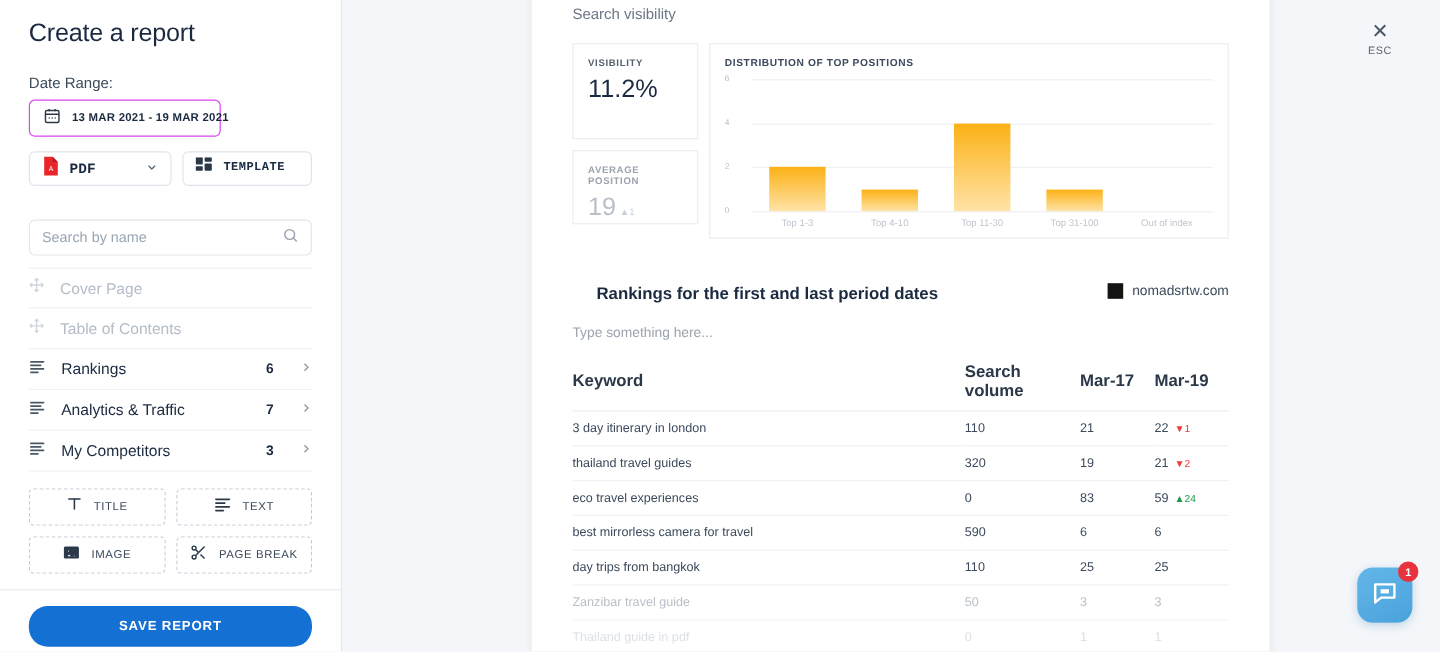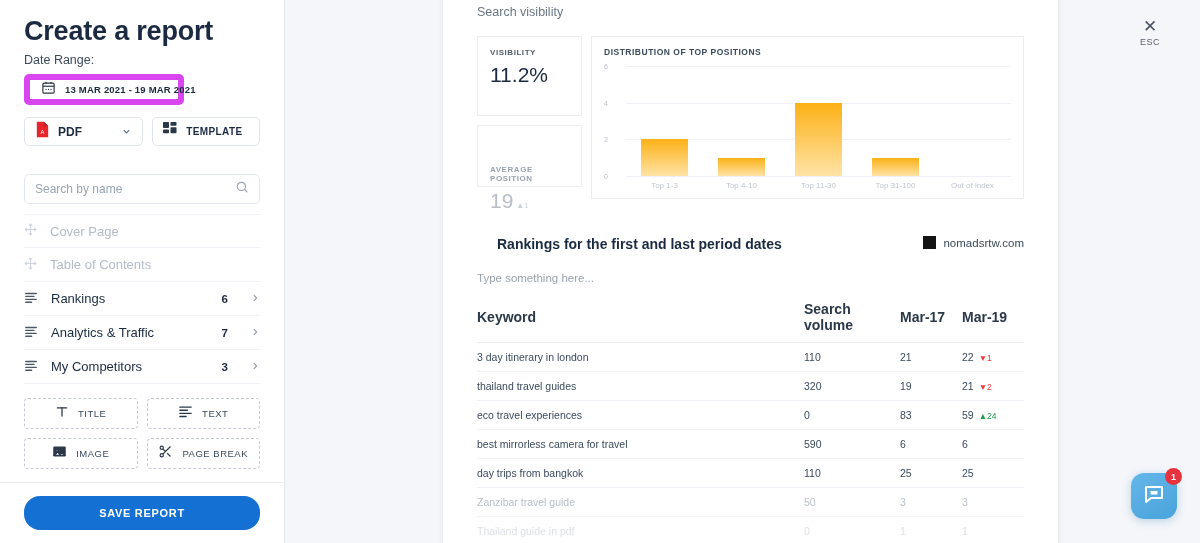--- a/index.html
+++ b/index.html
@@ -13,40 +13,40 @@
 
   
   .sidebar {
     width: 285px; height: 543px; background: #ffffff;
     border-right: 1px solid #e4e8ee;
     display: flex; flex-direction: column;
     position: relative; z-index: 5;
   }
   .sb-head { padding: 16px 24px 0 24px; }
   .sb-title {
-    font-size: 27px; font-weight: 700; color: #1b2a41;
-    letter-spacing: -0.2px; margin-bottom: 6px;
+    font-size: 21px; font-weight: 400; color: #1b2a41;
+    letter-spacing: -0.2px; margin-bottom: 22px;
   }
   .sb-label { font-size: 12.5px; color: #3c4a5c; margin-bottom: 7px; }
   .date-box {
     display: flex; align-items: center; gap: 9px;
-    border: 6px solid #d946ef; border-radius: 5px;
+    border: 1px solid #d946ef; border-radius: 5px;
     height: 31px; padding: 0 11px; width: 160px;
     background: #fff;
   }
   .date-text { font-size: 9.5px; font-weight: 700; color: #1b2a41; letter-spacing: 0.2px; white-space: nowrap; }
   .btn-row { display: flex; gap: 9px; margin-top: 12px; padding-bottom: 14px; }
   .mini-btn {
     border: 1px solid #dfe4ec; border-radius: 5px; height: 29px;
     display: flex; align-items: center; gap: 8px; padding: 0 10px;
     background: #fff; cursor: pointer;
   }
   .mini-btn.pdf { width: 125px; justify-content: flex-start; }
   .mini-btn.tpl { width: 113px; }
-  .mini-lbl { font-size: 10px; font-weight: 700; color: #1b2a41; letter-spacing: 0.4px; }
+  .mini-lbl { font-size: 10px; font-weight: 700; color: #1b2a41; letter-spacing: 0.4px; font-family: Liberation Mono, monospace; }
   .mini-lbl.pdf-lbl { font-size: 12px; letter-spacing: 0; }
   .chev { margin-left: auto; color: #5a6a7e; }
 
   .sb-divider { height: 1px; background: #e8ecf2; }
 
   .sb-search-wrap { padding: 14px 24px 10px 24px; }
   .sb-search {
     display: flex; align-items: center; border: 1px solid #e2e7ee;
     border-radius: 5px; height: 30px; padding: 0 10px; background: #fff;
   }
@@ -92,21 +92,21 @@
   .page-inner { padding: 0 34px; }
 
   .sec-sub { font-size: 12.5px; color: #6b7686; padding-top: 63px; }
 
   .kpi-row { display: flex; gap: 9px; margin-top: 17px; }
   .kpi-col { width: 105px; display: flex; flex-direction: column; gap: 9px; }
   .kpi-card { border: 1px solid #eaedf2; padding: 11px 20px 13px 12px; }
   .kpi-card.vis { height: 80px; }
   .kpi-card.avg { height: 62px; }
   .kpi-cap { font-size: 8px; font-weight: 700; letter-spacing: 0.55px; color: #56616f; }
-  .kpi-cap.grey { color: #9aa3ae; margin-top: 28px; }
+  .kpi-cap.grey { color: #9aa3ae; }
   .kpi-val { font-size: 21px; color: #1b2a41; margin-top: 6px; font-weight: 400; }
   .kpi-val.grey { color: #b8bfc8; }
   .kpi-delta { font-size: 8px; color: #c9cfd8; margin-left: 3px; }
 
   .chart-card { flex: 1; border: 1px solid #eaedf2; padding: 10px 12px 0 12px; position: relative; }
   .chart-title { font-size: 8.5px; font-weight: 700; letter-spacing: 0.5px; color: #3c4a5c; }
   .plot { position: relative; height: 110px; margin-top: 9px; }
   .gridline { position: absolute; left: 22px; right: 0; height: 1px; background: #eef1f5; }
   .ytick { position: absolute; left: 0; font-size: 7px; color: #b6bdc7; transform: translateY(-50%); }
   .bars { position: absolute; left: 22px; right: 0; bottom: 0; height: 100%; display: flex; align-items: flex-end; }

